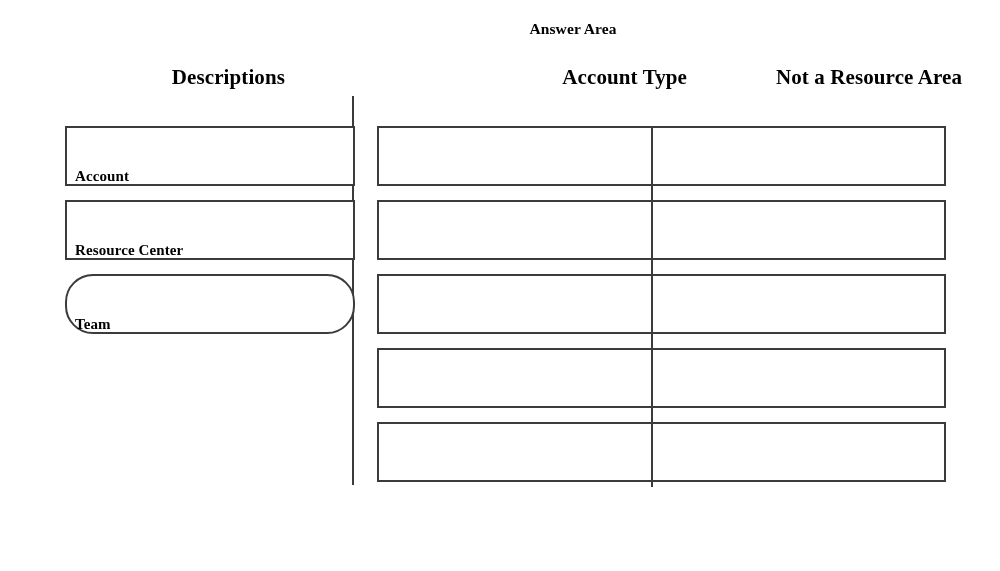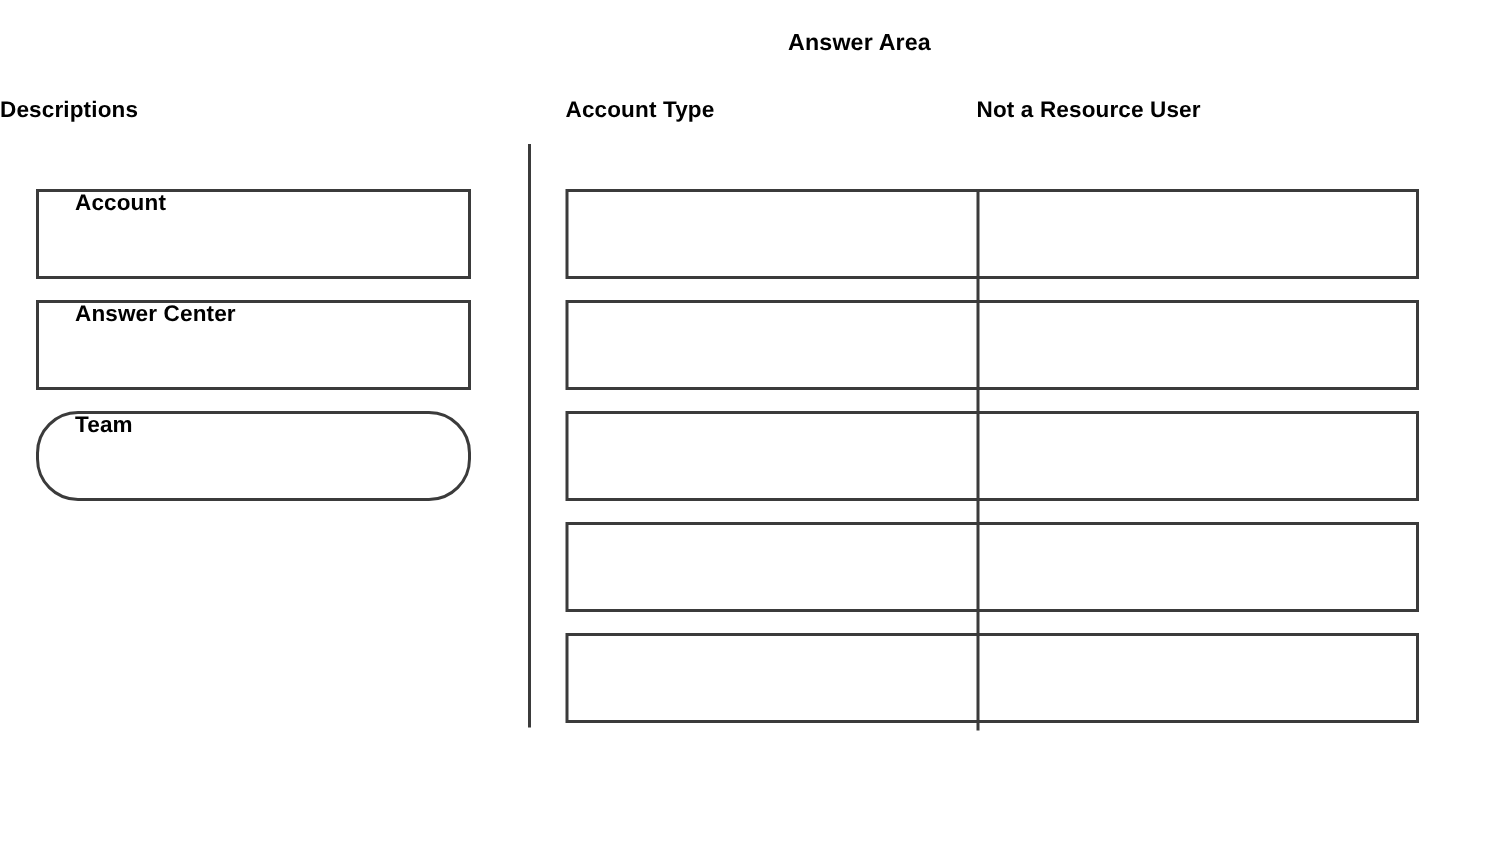--- a/index.html
+++ b/index.html
@@ -12,39 +12,40 @@
     height: 571px;
     background: #ffffff;
     font-family: "Liberation Sans", sans-serif;
     color: #000000;
     overflow: hidden;
   }
   #root {
     position: relative;
     width: 1000px;
     height: 427px;
+    font-family: Liberation Serif, serif;
   }
 
   
   .answer-area-title {
     position: absolute;
     left: 0;
     top: 20px;
     width: 1146px;
     text-align: center;
     font-size: 15.5px;
     font-weight: bold;
     letter-spacing: 0.1px;
   }
   .col-header {
     position: absolute;
     top: 65px;
-    font-size: 15px;
+    font-size: 21px;
     font-weight: bold;
-    text-align: left;
+    text-align: right;
     letter-spacing: 0.1px;
     white-space: nowrap;
   }
   .col-header.descriptions {
     left: 0;
     width: 285px;
   }
   .col-header.resource-type {
     left: 377px;
     width: 310px;
@@ -72,22 +73,23 @@
     width: 290px;
   }
   .desc-box {
     box-sizing: border-box;
     width: 290px;
     height: 60px;
     border: 2px solid #3b3b3b;
     background: #ffffff;
     margin-bottom: 14px;
     display: flex;
-    align-items: flex-start;
-    padding-left: 24px;
+    align-items: flex-end;
+    padding-left: 8px;
+    margin-left: 41px;
   }
   .desc-box:last-child {
     margin-bottom: 0;
     border-radius: 28px;
   }
   .desc-label {
     font-size: 15px;
     font-weight: bold;
     letter-spacing: 0.1px;
     line-height: 1;
@@ -144,30 +146,30 @@
 <body>
 
 <div id="root">
 
   <div class="answer-area-title">Answer Area</div>
 
   <div class="col-header descriptions">Descriptions</div>
 
   <div class="col-header resource-type">Account Type</div>
 
-  <div class="col-header not-resource-type">Not a Resource User</div>
+  <div class="col-header not-resource-type">Not a Resource Area</div>
 
   <div class="section-divider"></div>
 
   <div class="descriptions-column">
     <div class="desc-box">
       <span class="desc-label">Account</span>
     </div>
     <div class="desc-box">
-      <span class="desc-label">Answer Center</span>
+      <span class="desc-label">Resource Center</span>
     </div>
     <div class="desc-box">
       <span class="desc-label">Team</span>
     </div>
   </div>
 
   <div class="answer-column">
     <div class="answer-row">
       <div class="answer-cell left"></div>
       <div class="answer-cell right"></div>

